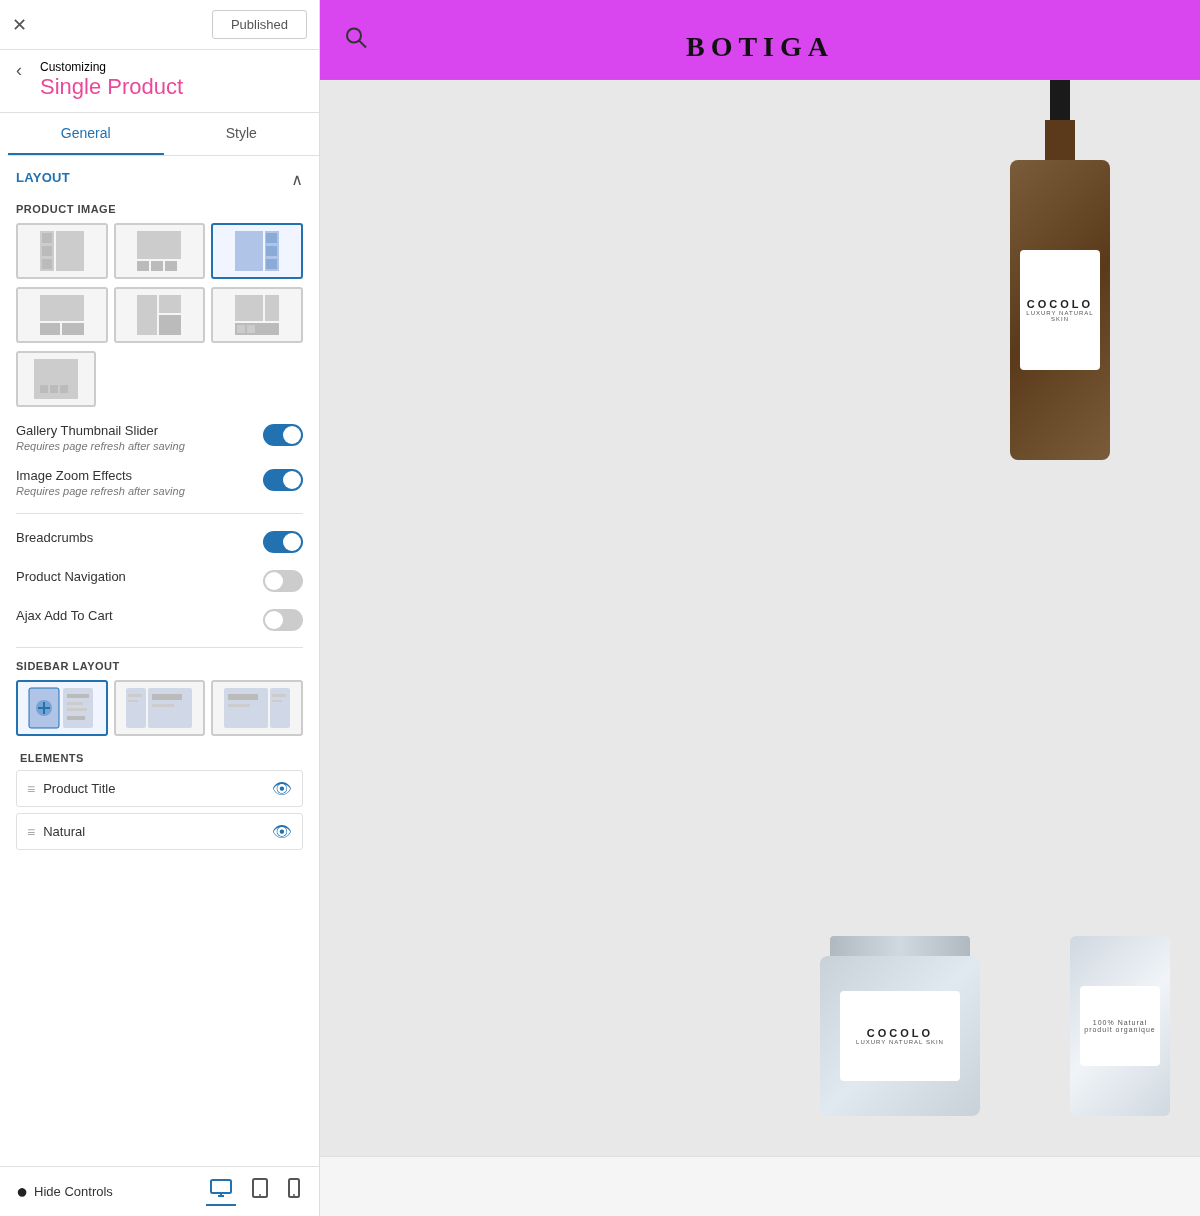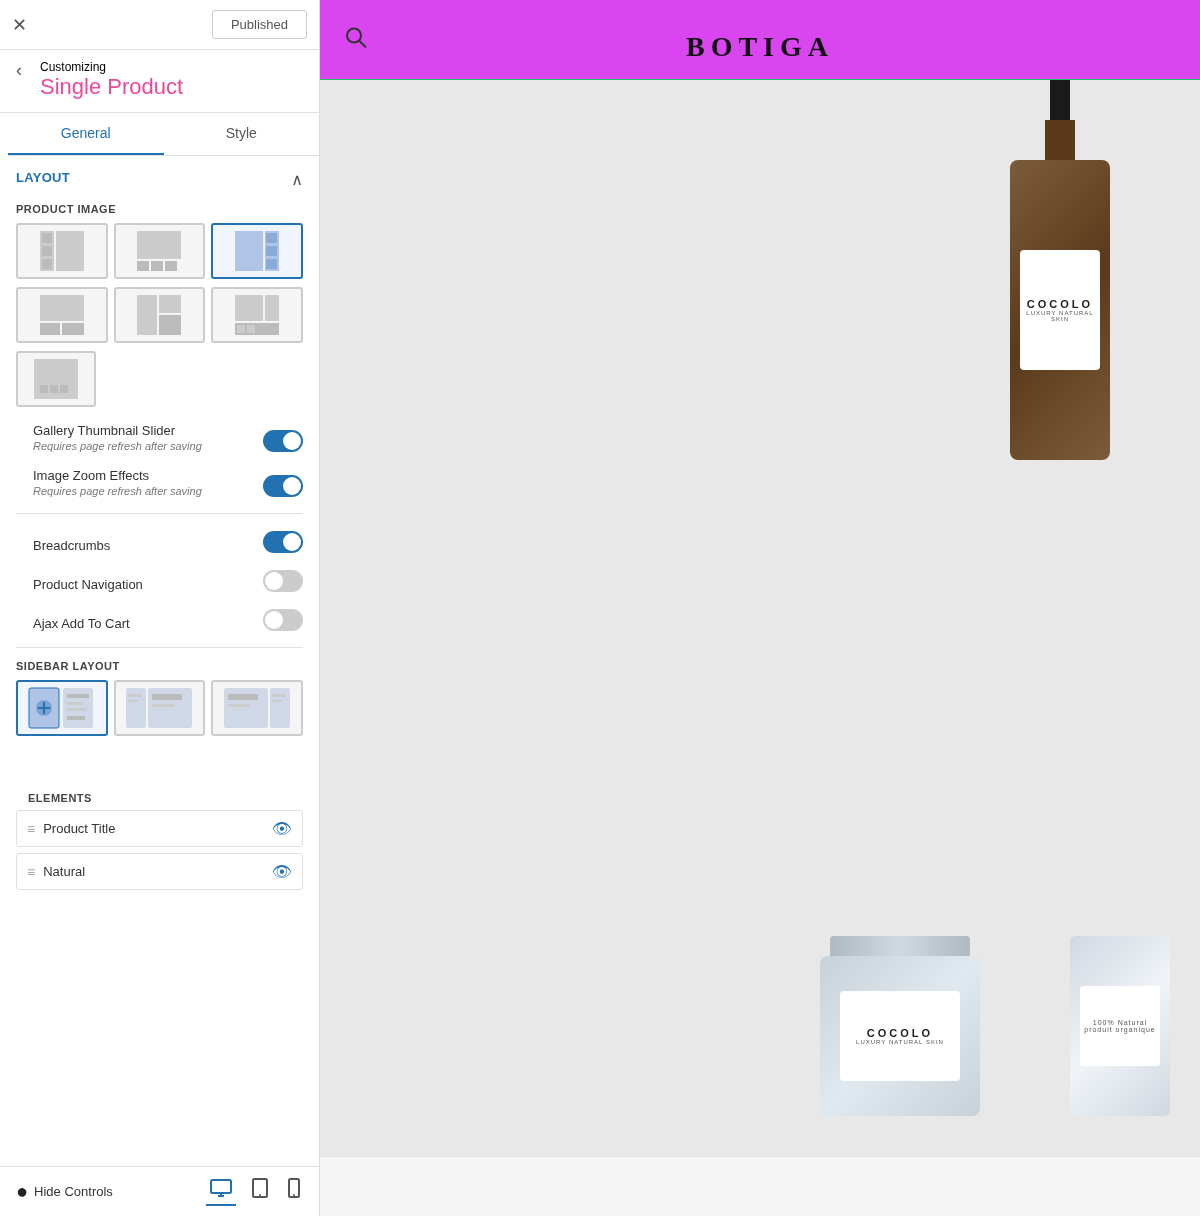--- a/index.html
+++ b/index.html
@@ -156,24 +156,23 @@
     .single-option {
       padding: 0 16px 8px 16px;
     }
     .single-option .layout-option {
       width: 64px;
     }
 
     
     .toggle-row {
       display: flex;
-      align-items: flex-end;
+      align-items: flex-start;
       justify-content: space-between;
       padding: 8px 16px;
-      margin-left: 17px;
     }
     .toggle-label-group {}
     .toggle-label {
       font-size: 13px;
       color: #333;
     }
     .toggle-sub {
       font-size: 11px;
       color: #777;
       font-style: italic;
@@ -241,22 +240,21 @@
       background: #f0f5ff;
     }
 
     
     .elements-label {
       font-size: 11px;
       font-weight: 700;
       color: #444;
       text-transform: uppercase;
       letter-spacing: 0.5px;
-      padding: 8px 16px 6px 28px;
-      margin-top: 40px;
+      padding: 8px 16px 6px 20px;
     }
     .element-row {
       display: flex;
       align-items: center;
       justify-content: space-between;
       border: 1px solid #e0e0e0;
       border-radius: 3px;
       margin: 0 16px 6px 16px;
       padding: 8px 10px;
       background: #fff;

